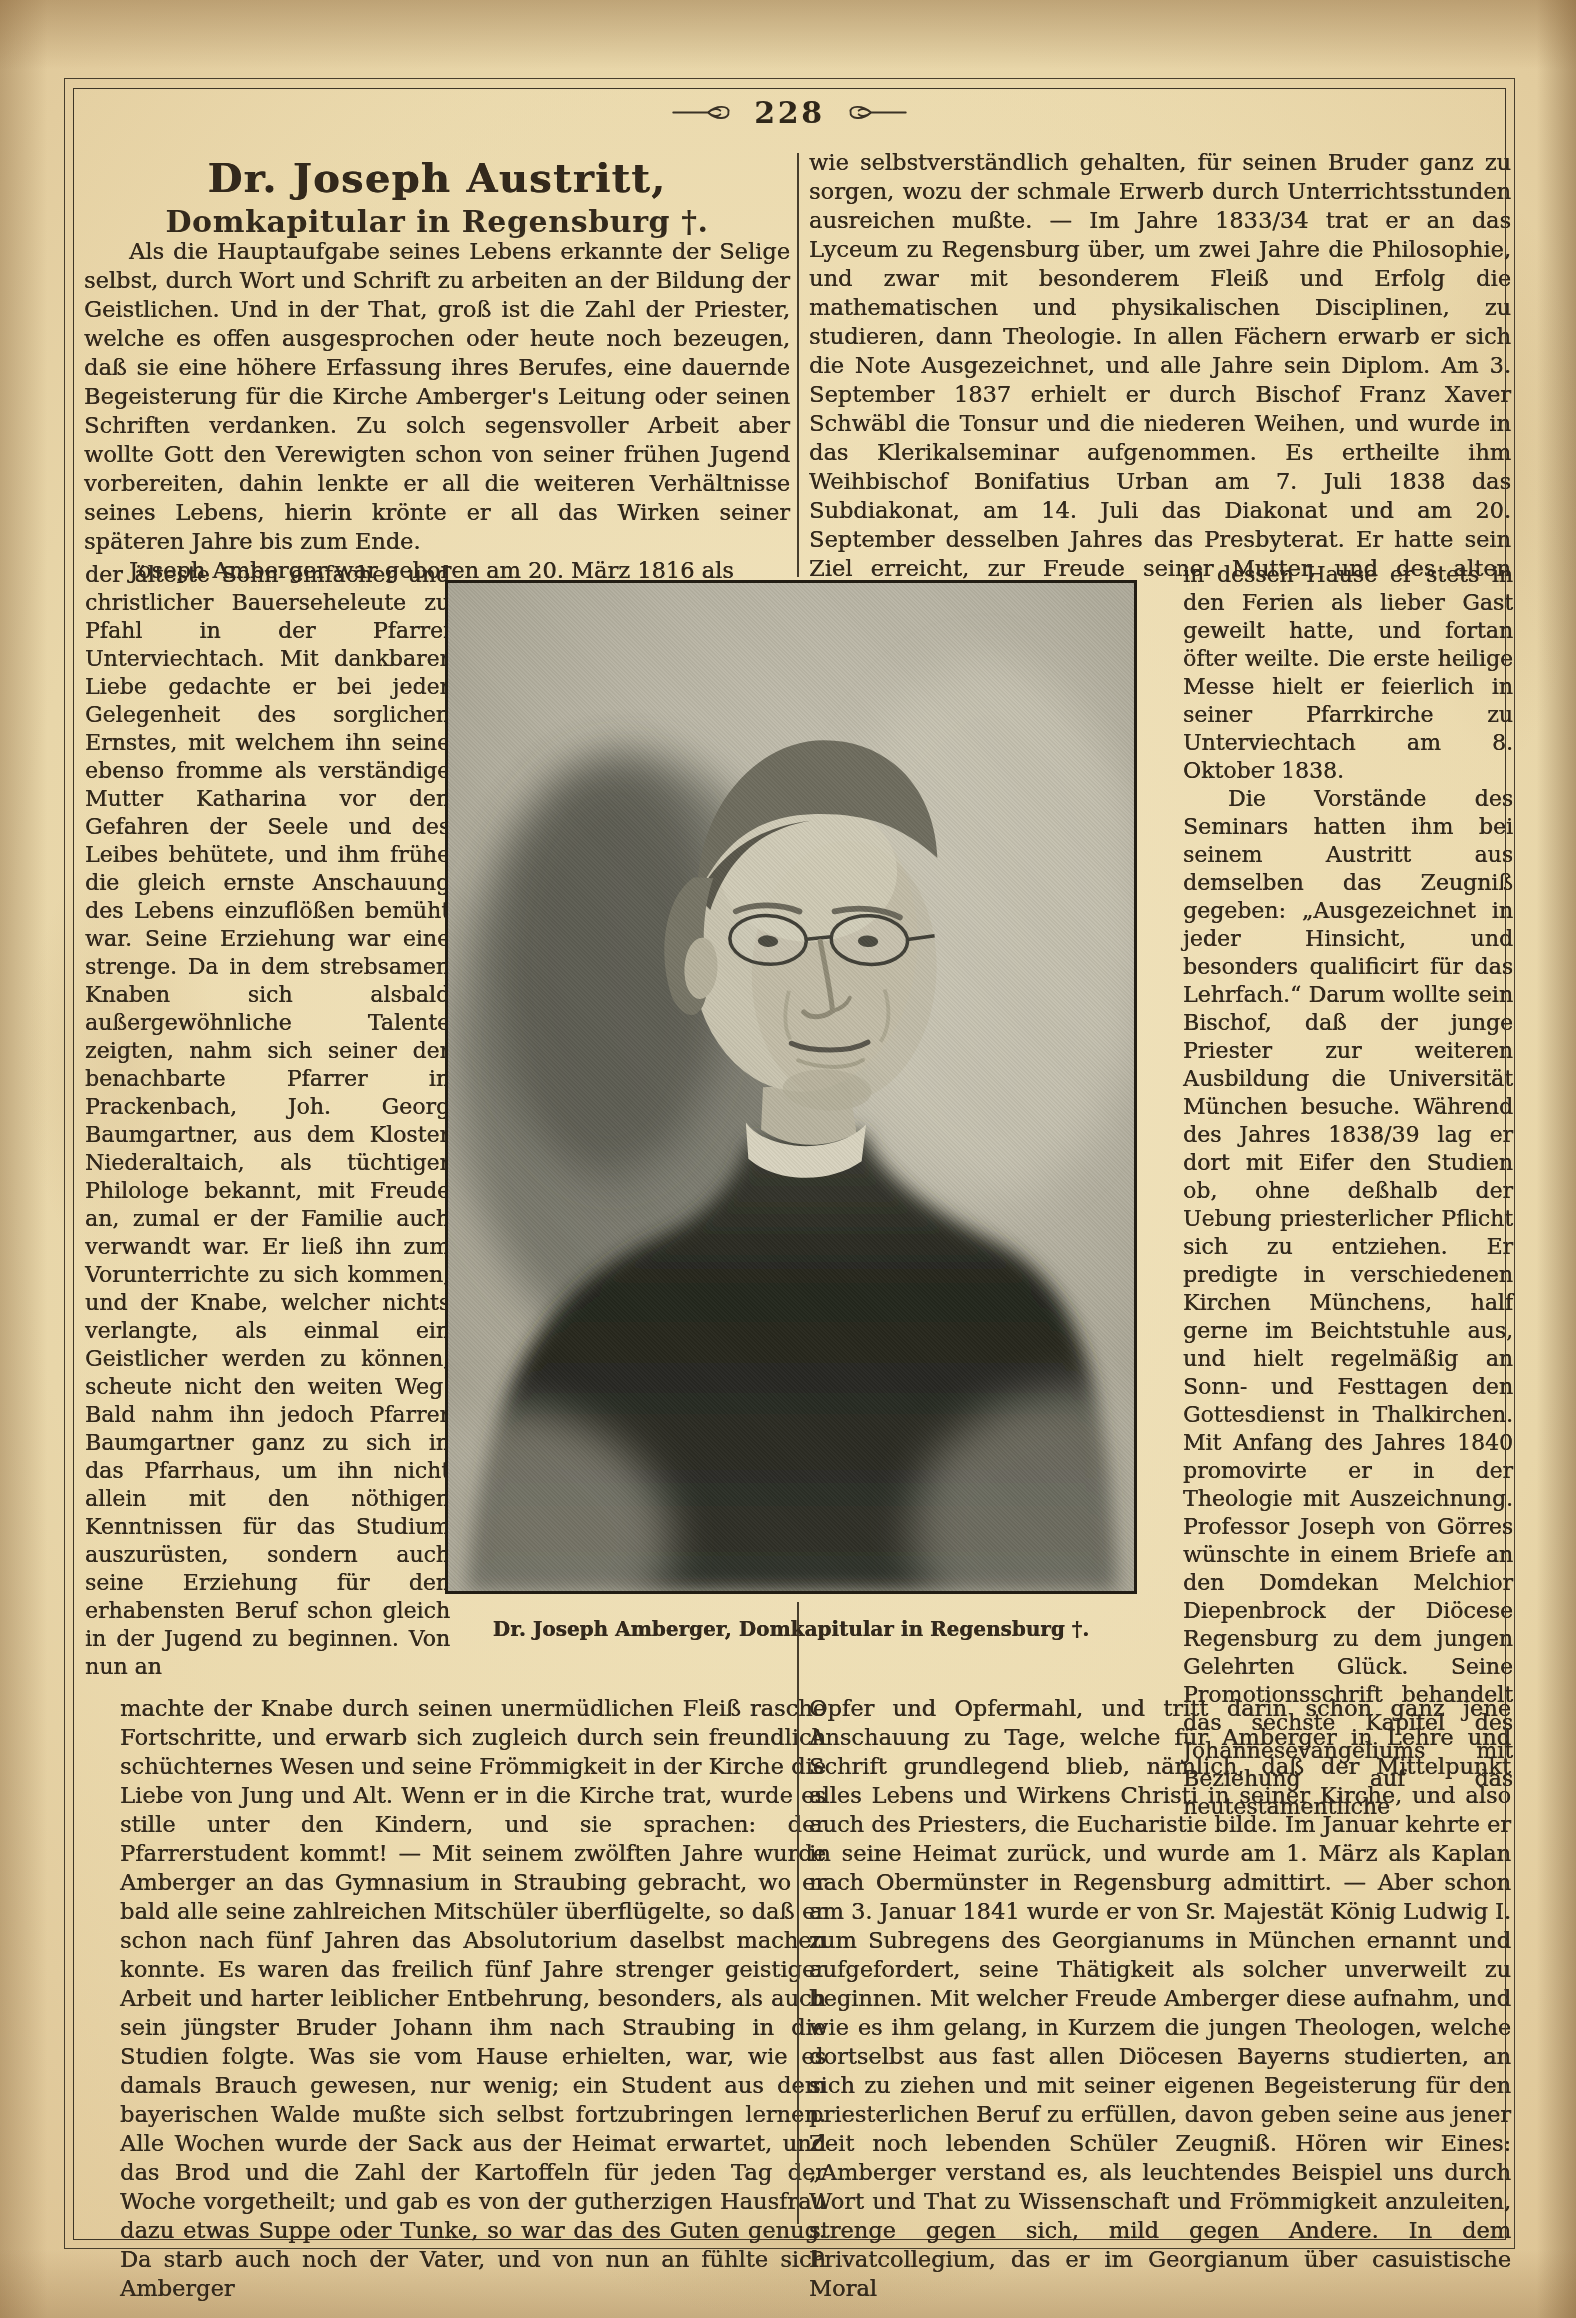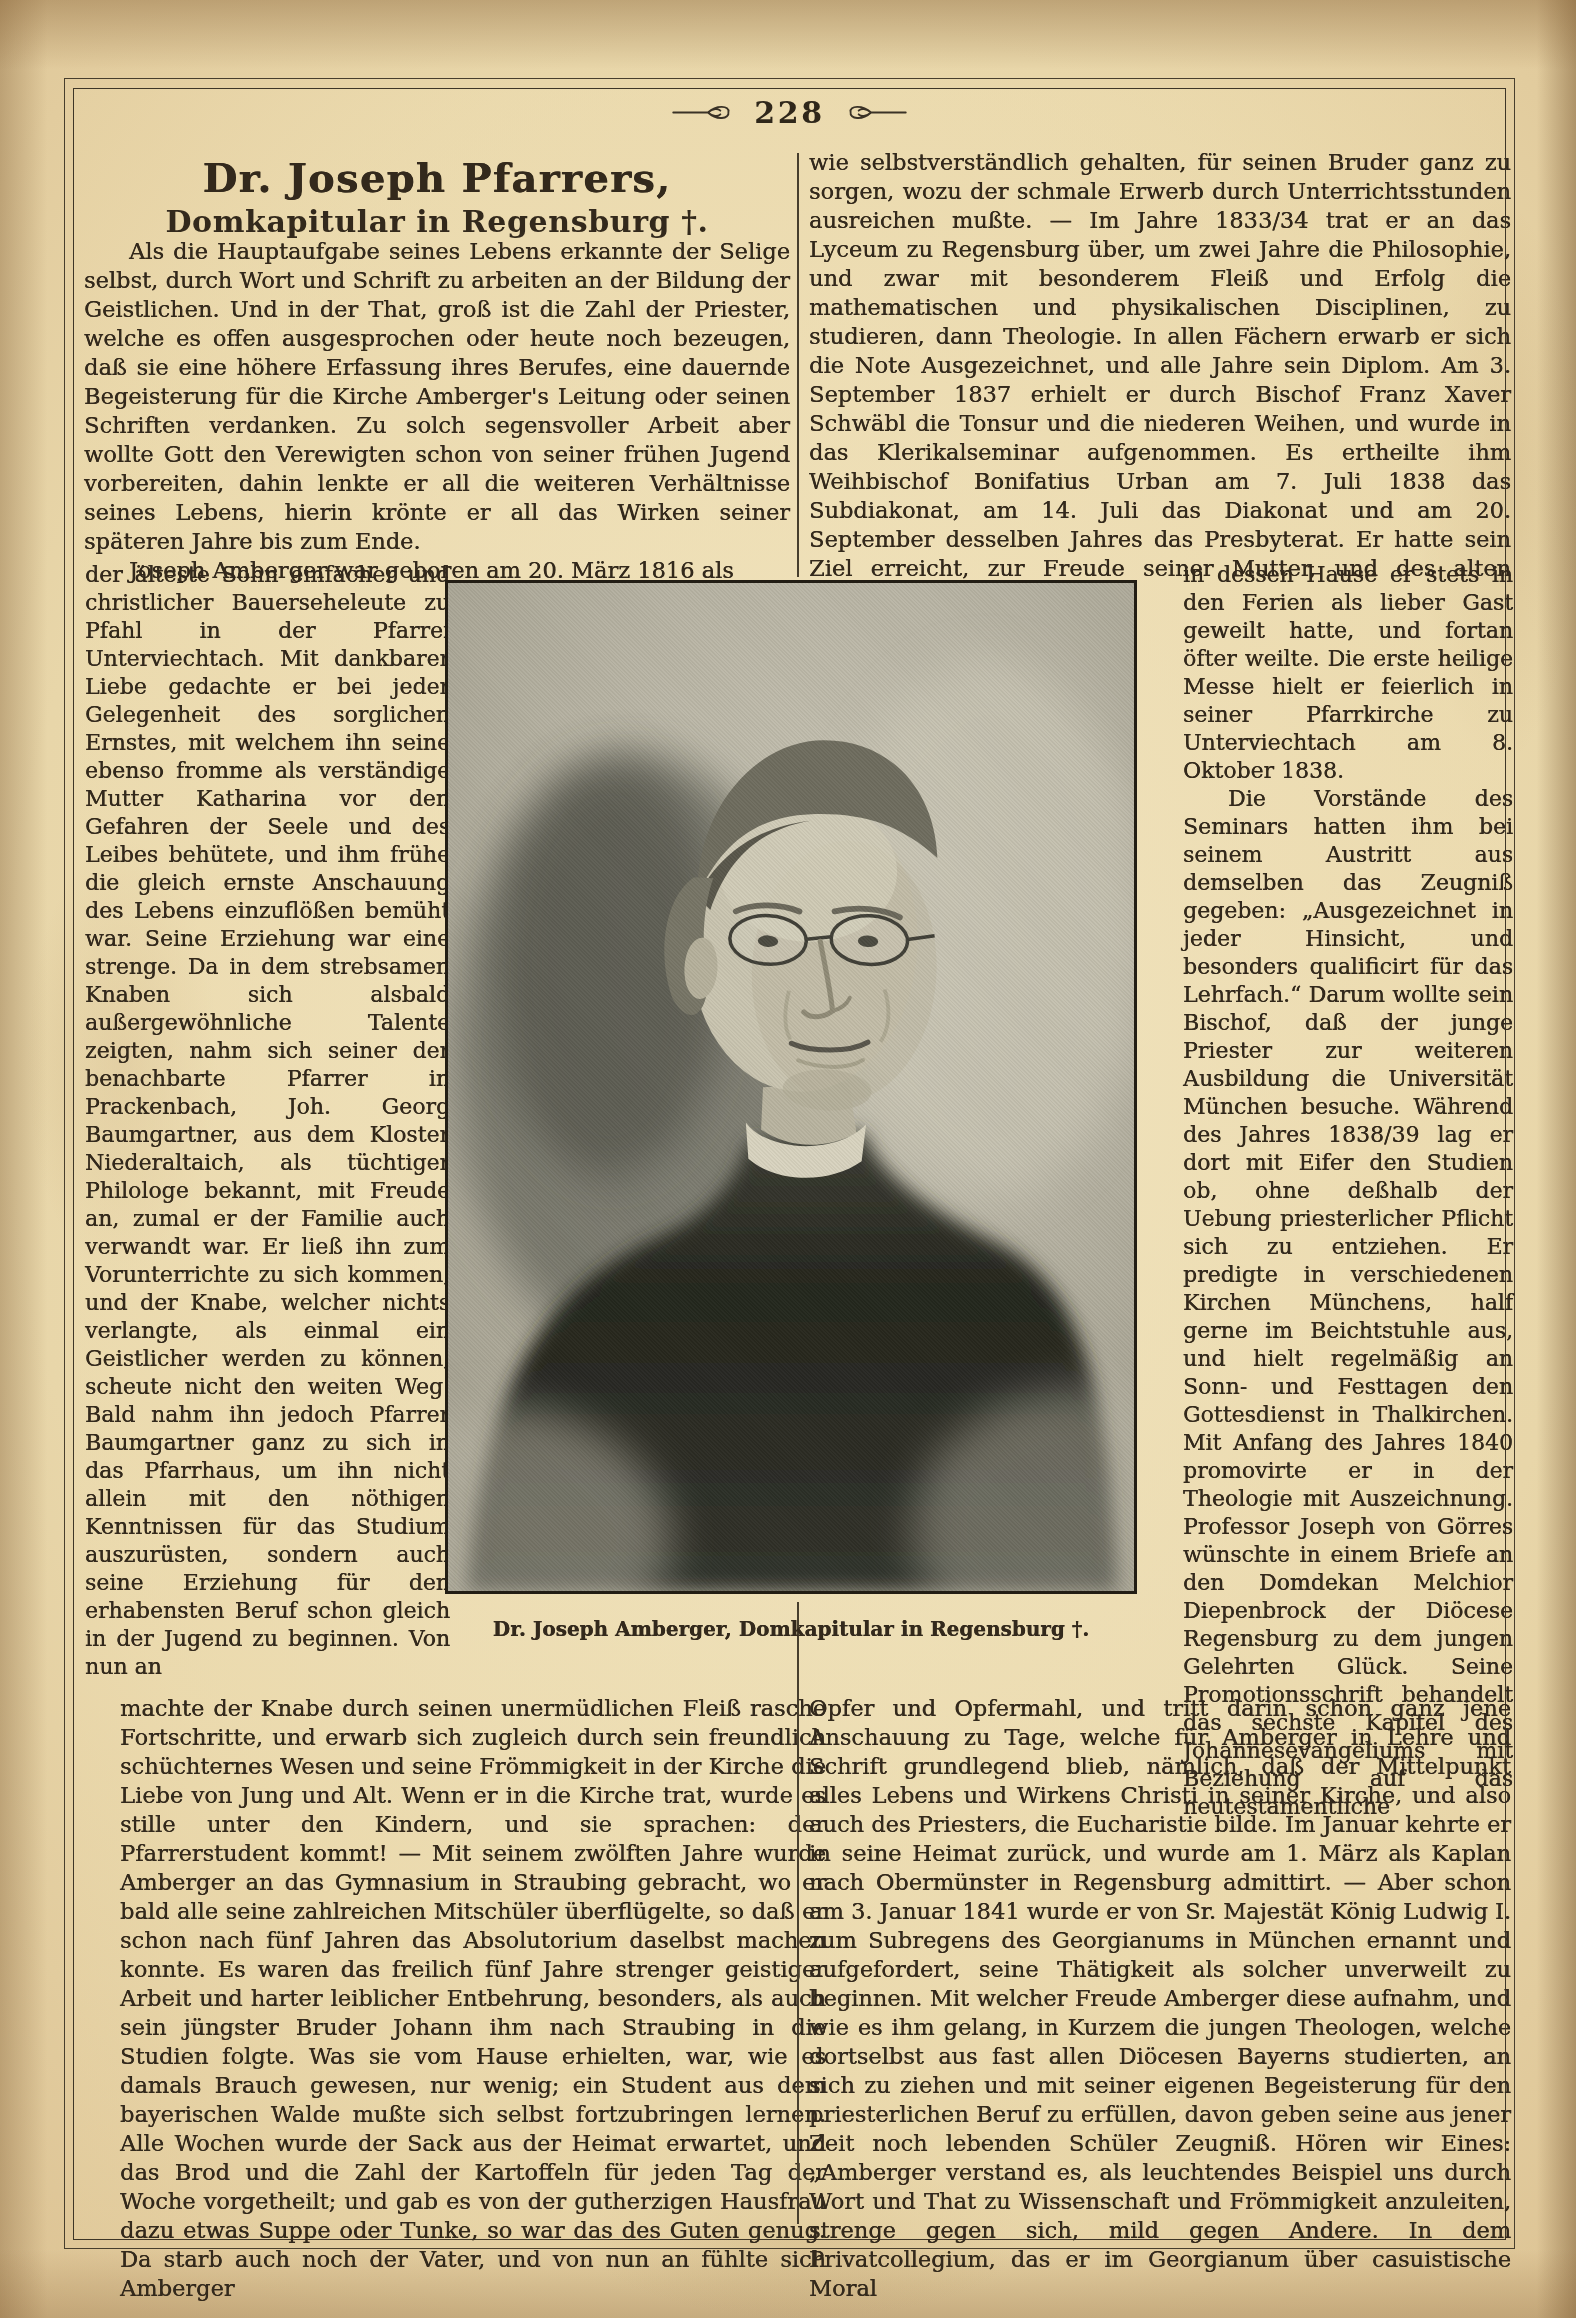--- a/index.html
+++ b/index.html
@@ -94,21 +94,21 @@
   <div class="pagenum-row">
     <svg class="orn" viewBox="0 0 100 36">
       <path d="M2,18 L58,18 M58,18 C72,5 93,7 91,17 C93,29 72,31 58,18 M58,18 C66,11 74,11 78,15 M58,18 C66,25 74,25 78,21" stroke="#3a3226" stroke-width="3" fill="none" stroke-linecap="round"></path>
     </svg>
     <span class="pagenum">228</span>
     <svg class="orn flip" viewBox="0 0 100 36">
       <path d="M2,18 L58,18 M58,18 C72,5 93,7 91,17 C93,29 72,31 58,18 M58,18 C66,11 74,11 78,15 M58,18 C66,25 74,25 78,21" stroke="#3a3226" stroke-width="3" fill="none" stroke-linecap="round"></path>
     </svg>
   </div>
 
-  <div class="title">Dr. Joseph Pfarrers,</div>
+  <div class="title">Dr. Joseph Austritt,</div>
   <div class="subtitle">Domkapitular in Regensburg †.</div>
 
   <div id="left-top" class="txt">
     <p class="indent">Als die Hauptaufgabe seines Lebens erkannte der Selige selbst, durch Wort und Schrift zu arbeiten an der Bildung der Geistlichen. Und in der That, groß ist die Zahl der Priester, welche es offen ausgesprochen oder heute noch bezeugen, daß sie eine höhere Erfassung ihres Berufes, eine dauernde Begeisterung für die Kirche Amberger's Leitung oder seinen Schriften verdanken. Zu solch segensvoller Arbeit aber wollte Gott den Verewigten schon von seiner frühen Jugend vorbereiten, dahin lenkte er all die weiteren Verhältnisse seines Lebens, hierin krönte er all das Wirken seiner späteren Jahre bis zum Ende.</p>
     <p class="indent">Joseph Amberger war geboren am 20. März 1816 als</p>
   </div>
 
   <div id="left-narrow" class="txt narrow">
     <p>der älteste Sohn einfacher und christlicher Bauerseheleute zu Pfahl in der Pfarrei Unterviechtach. Mit dankbarer Liebe gedachte er bei jeder Gelegenheit des sorglichen Ernstes, mit welchem ihn seine ebenso fromme als verständige Mutter Katharina vor den Gefahren der Seele und des Leibes behütete, und ihm frühe die gleich ernste Anschauung des Lebens einzuflößen bemüht war. Seine Erziehung war eine strenge. Da in dem strebsamen Knaben sich alsbald außergewöhnliche Talente zeigten, nahm sich seiner der benachbarte Pfarrer in Prackenbach, Joh. Georg Baumgartner, aus dem Kloster Niederaltaich, als tüchtiger Philologe bekannt, mit Freude an, zumal er der Familie auch verwandt war. Er ließ ihn zum Vorunterrichte zu sich kommen, und der Knabe, welcher nichts verlangte, als einmal ein Geistlicher werden zu können, scheute nicht den weiten Weg. Bald nahm ihn jedoch Pfarrer Baumgartner ganz zu sich in das Pfarrhaus, um ihn nicht allein mit den nöthigen Kenntnissen für das Studium auszurüsten, sondern auch seine Erziehung für den erhabensten Beruf schon gleich in der Jugend zu beginnen. Von nun an</p>
   </div>

